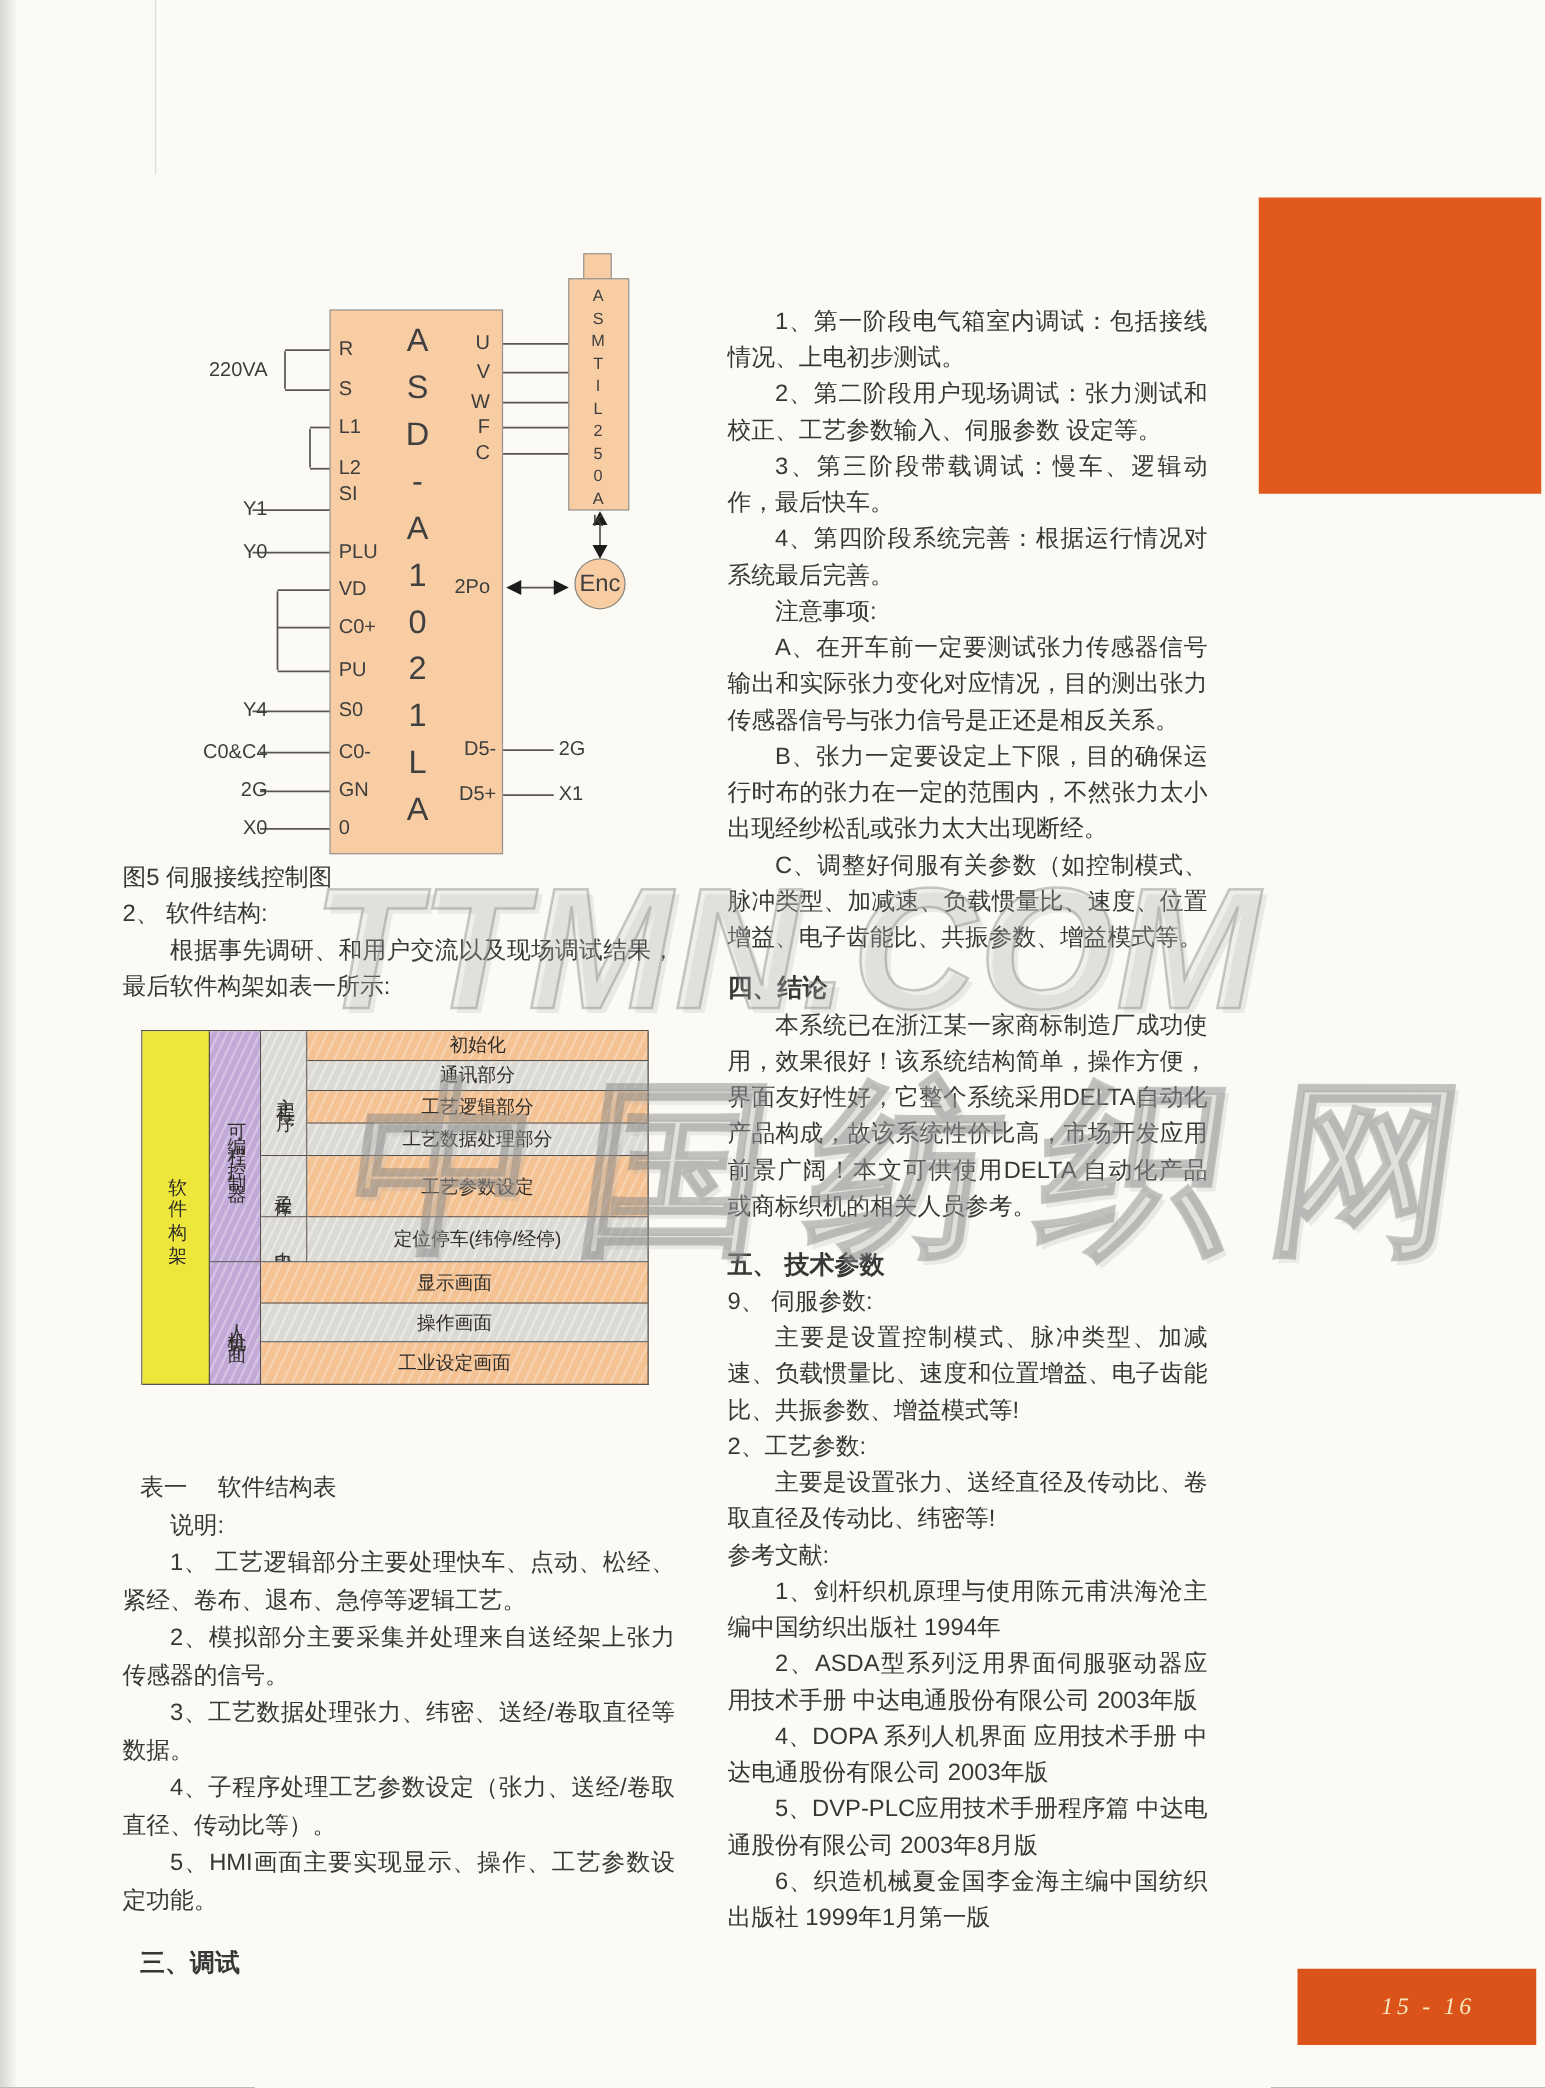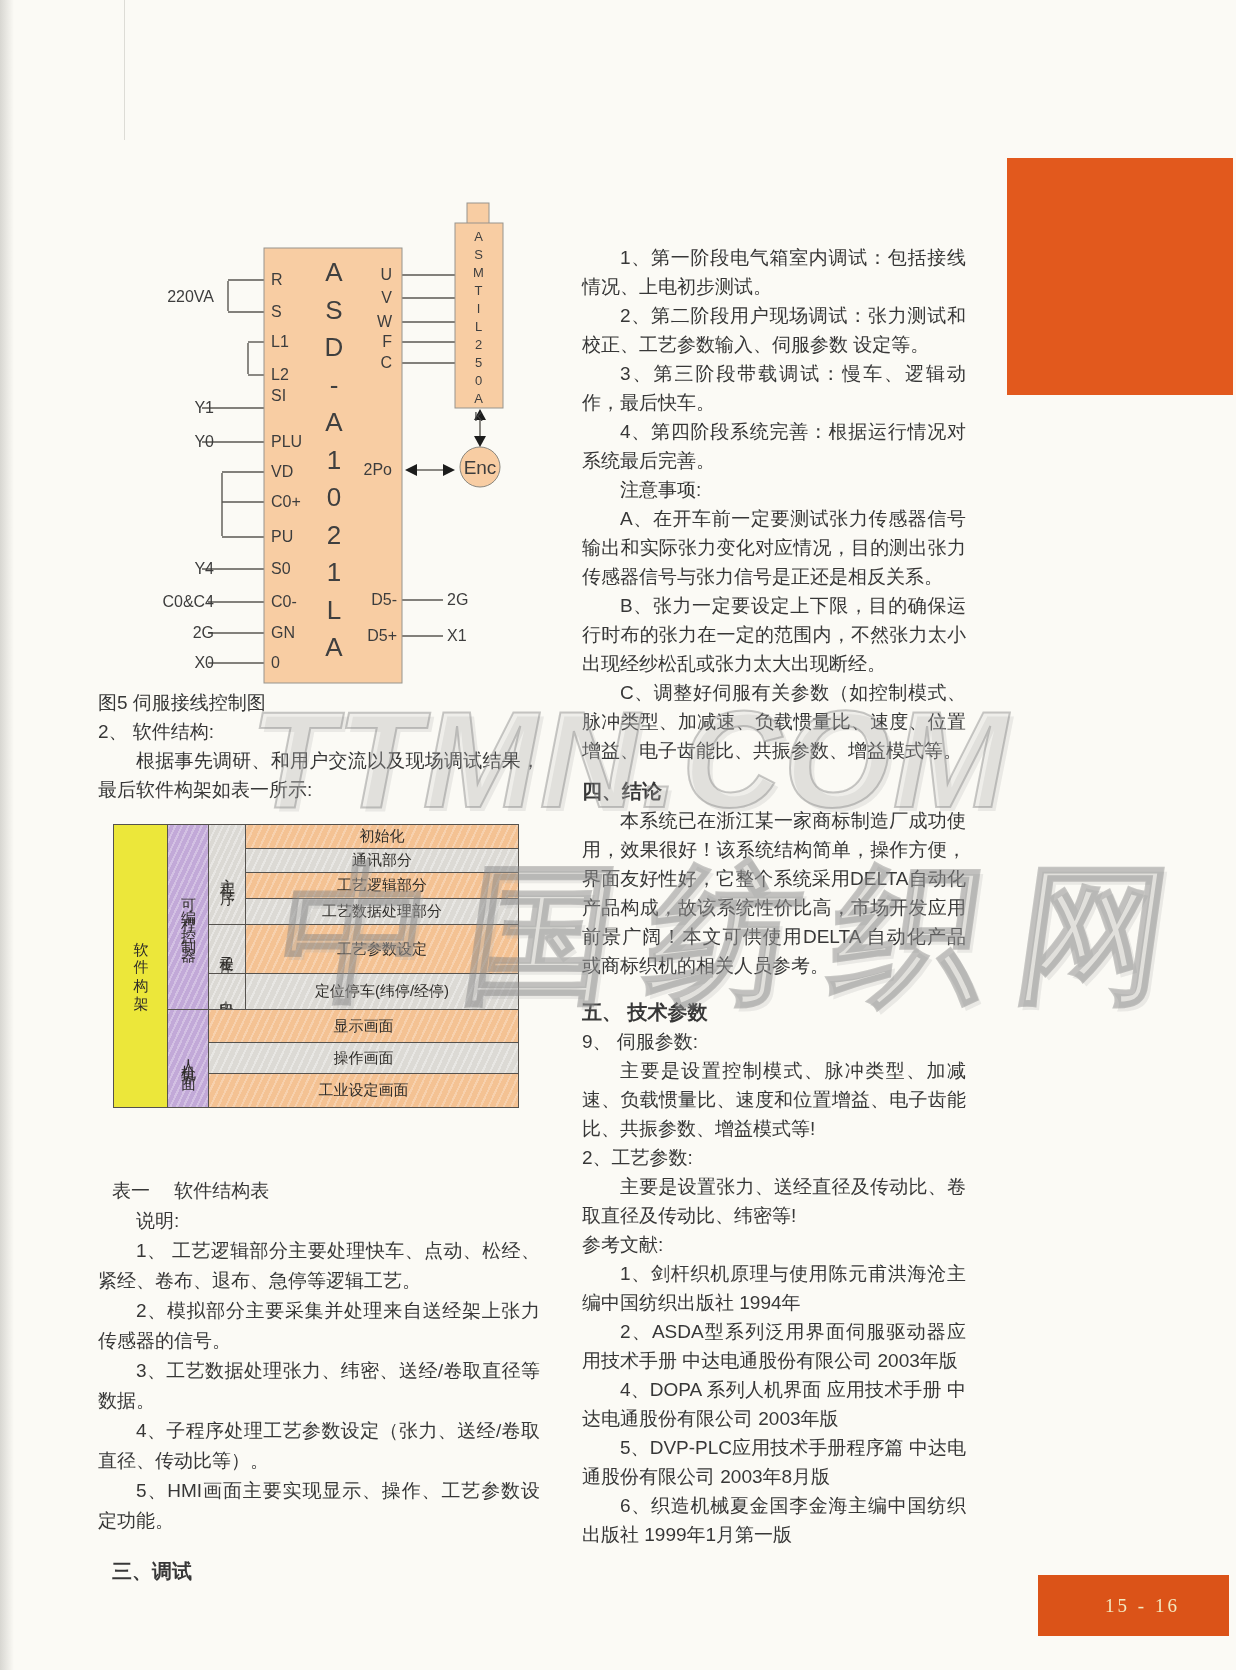--- a/index.html
+++ b/index.html
@@ -6,21 +6,21 @@
   .page{position:relative;width:1236px;height:1670px;margin:0 auto;background:#fbfaf5;
         overflow:hidden;font-family:"Liberation Sans",sans-serif;color:#373737;}
   .abs{position:absolute;}
   
   .edge-shade{left:0;top:0;width:14px;height:1670px;opacity:.5;
       background:linear-gradient(90deg,#b4b3ae,rgba(251,250,245,0));}
   .scan-line{left:124px;top:0;width:1px;height:140px;background:#dddcd6;}
   
   .block-orange{left:1007px;top:158px;width:226px;height:237px;background:#e2591d;}
   .footer-bar{left:1038px;top:1575px;width:191px;height:61px;background:#db5318;
-      display:flex;align-items:center;justify-content:center;}
+      display:flex;align-items:center;justify-content:center;font-style:italic;}
   .footer-bar span{font-family:"Liberation Serif",serif;font-size:19px;color:#f3e9c0;
       letter-spacing:3px;padding-left:18px;}
   
   .wm{pointer-events:none;white-space:nowrap;font-weight:bold;
       color:rgba(170,170,170,.14);
       -webkit-text-stroke:2px rgba(128,128,128,.42);
       text-shadow:4px 4px 0 rgba(175,175,175,.22);}
   .wm-latin{left:250px;top:680px;font-size:138px;font-style:italic;letter-spacing:2px;}
   .wm-cjk{left:282px;top:836px;font-size:150px;letter-spacing:34px;transform:skewX(-8deg);}
   

